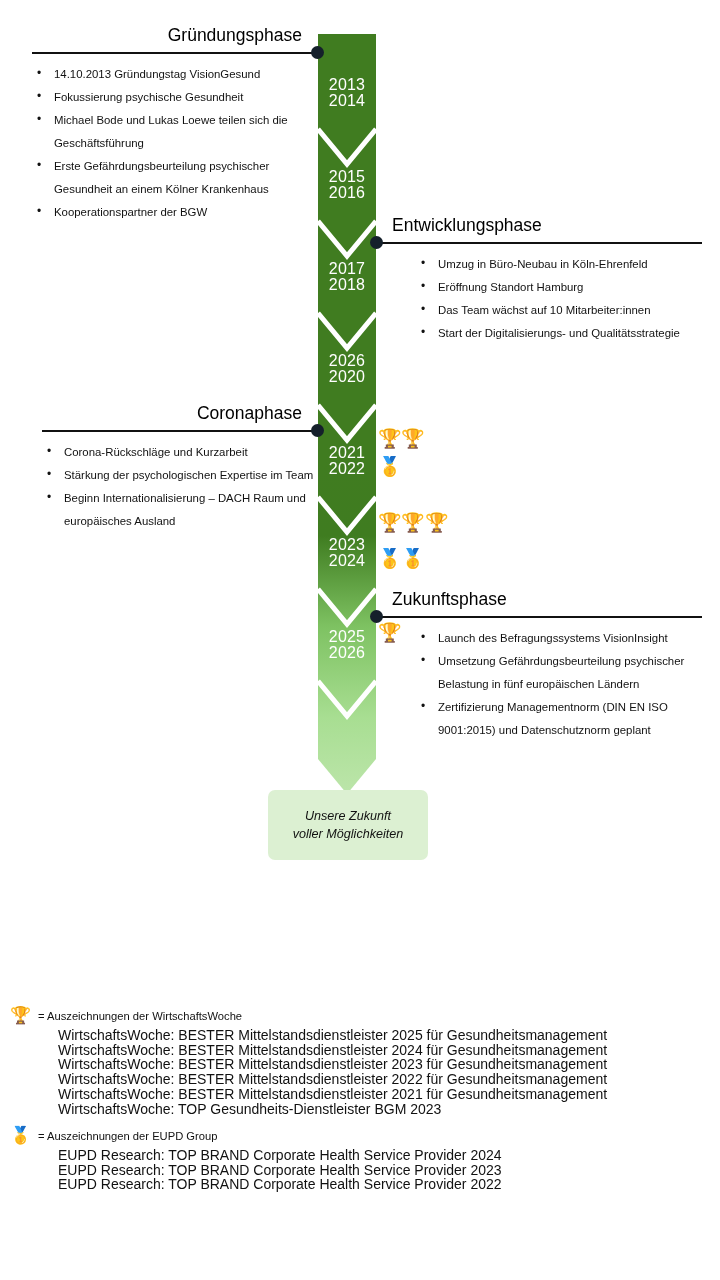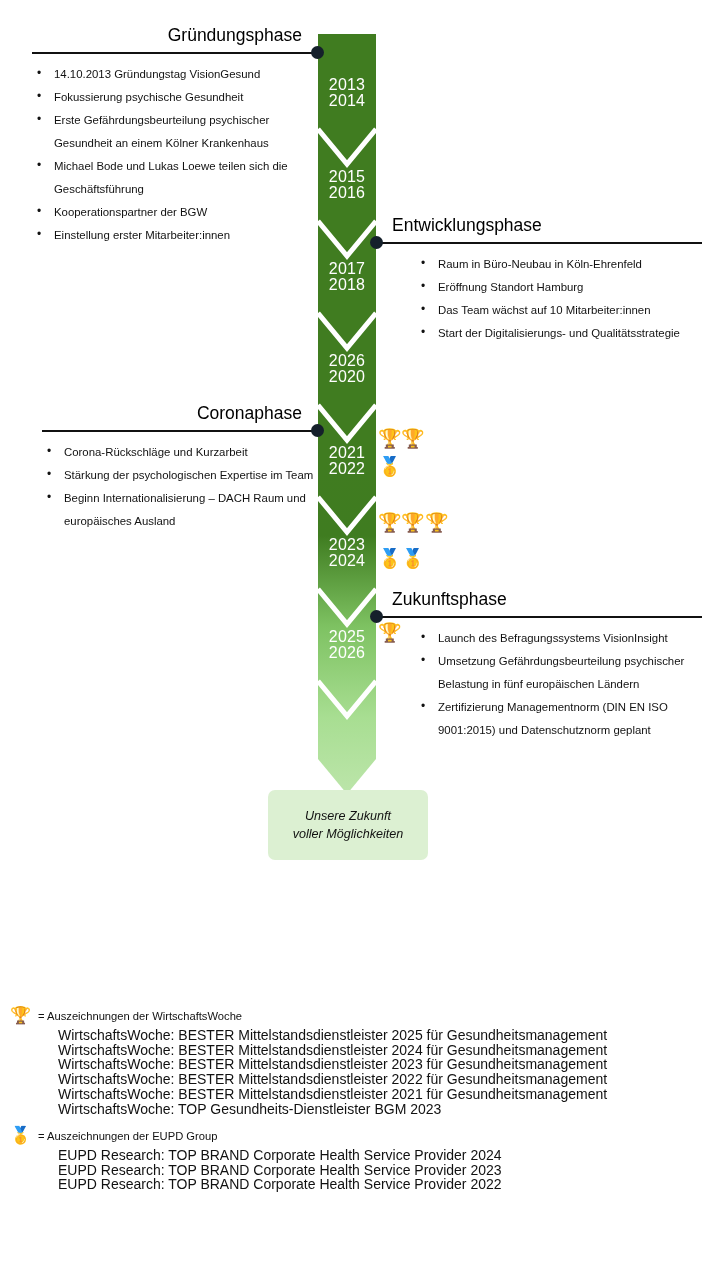--- a/index.html
+++ b/index.html
@@ -231,35 +231,34 @@
 
 <div class="phase left" style="left:32px; top:20px; width:286px;">
   <div class="phase-head">
     <div class="phase-title">Gründungsphase</div>
     <div class="rule"></div>
     <div class="rule-dot"></div>
   </div>
   <ul class="bullets">
     <li class="bold">14.10.2013 Gründungstag VisionGesund</li>
     <li>Fokussierung psychische Gesundheit</li>
+    <li>Michael Bode und Lukas Loewe teilen sich die Geschäftsführung</li>
     <li>Erste Gefährdungsbeurteilung psychischer Gesundheit an einem Kölner Krankenhaus</li>
-    <li>Michael Bode und Lukas Loewe teilen sich die Geschäftsführung</li>
     <li>Kooperationspartner der BGW</li>
-    <li>Einstellung erster Mitarbeiter:innen</li>
   </ul>
 </div>
 
 <div class="phase right" style="left:376px; top:210px; width:326px;">
   <div class="phase-head">
     <div class="phase-title">Entwicklungsphase</div>
     <div class="rule"></div>
     <div class="rule-dot"></div>
   </div>
   <ul class="bullets" style="margin-left:40px">
-    <li>Raum in Büro-Neubau in Köln-Ehrenfeld</li>
+    <li>Umzug in Büro-Neubau in Köln-Ehrenfeld</li>
     <li>Eröffnung Standort Hamburg</li>
     <li>Das Team wächst auf 10 Mitarbeiter:innen</li>
     <li>Start der Digitalisierungs- und Qualitätsstrategie</li>
   </ul>
 </div>
 
 <div class="phase left" style="left:42px; top:398px; width:276px;">
   <div class="phase-head">
     <div class="phase-title">Coronaphase</div>
     <div class="rule"></div>

